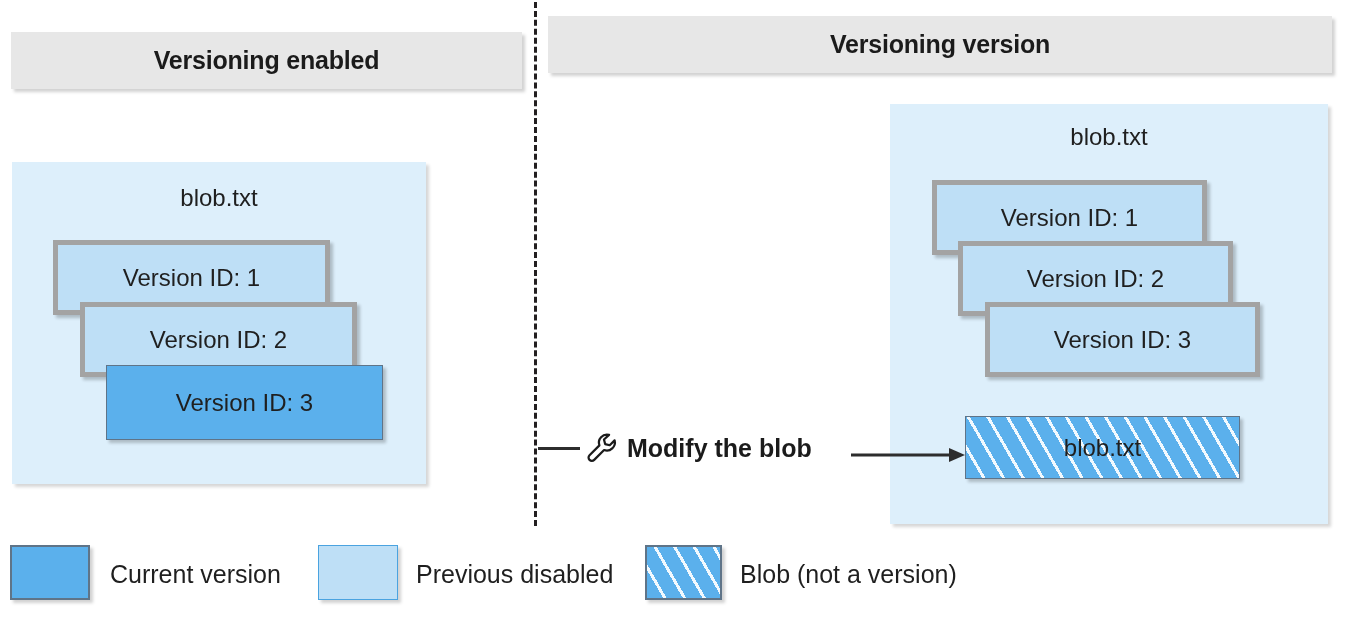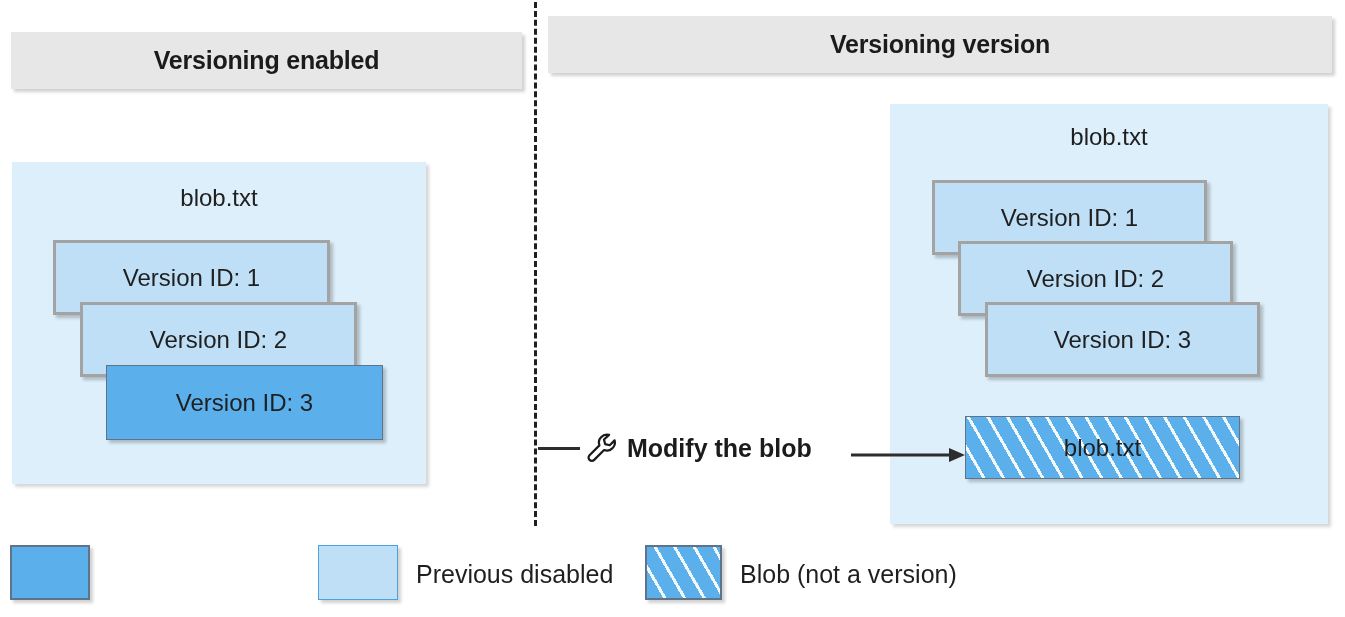--- a/index.html
+++ b/index.html
@@ -73,21 +73,21 @@
     display: flex;
     align-items: center;
     justify-content: center;
     font-size: 24px;
     color: #1f1f1f;
     box-shadow: 3px 3px 3px rgba(0,0,0,0.22);
     box-sizing: border-box;
   }
   .vbox.previous {
     background: #bedff6;
-    border: 3px solid #a3a3a3;
+    border: 5px solid #a3a3a3;
   }
   .vbox.current {
     background: #5bb0ec;
     border: 1px solid #5f7488;
   }
 
   
   #lv1 { left: 53px;  top: 240px; width: 277px; height: 75px; }
   #lv2 { left: 80px;  top: 302px; width: 277px; height: 75px; }
   #lv3 { left: 106px; top: 365px; width: 277px; height: 75px; }
@@ -218,20 +218,21 @@
     </span>
     <span>Modify the blob</span>
   </div>
 
   <svg id="connector-right" viewBox="0 0 115 16">
     <line x1="0" y1="8" x2="100" y2="8" stroke="#2d2d2d" stroke-width="3"></line>
     <polygon points="98,1 114,8 98,15" fill="#2d2d2d"></polygon>
   </svg>
 
   <div id="legend-sw-0" class="legend-swatch current"></div>
+  <div id="legend-lb-0" class="legend-label">Current version</div>
 
   <div id="legend-sw-1" class="legend-swatch previous"></div>
   <div id="legend-lb-1" class="legend-label">Previous disabled</div>
 
   <div id="legend-sw-2" class="legend-swatch hatch"></div>
   <div id="legend-lb-2" class="legend-label">Blob (not a version)</div>
 
 </div>
 
 </body></html>

